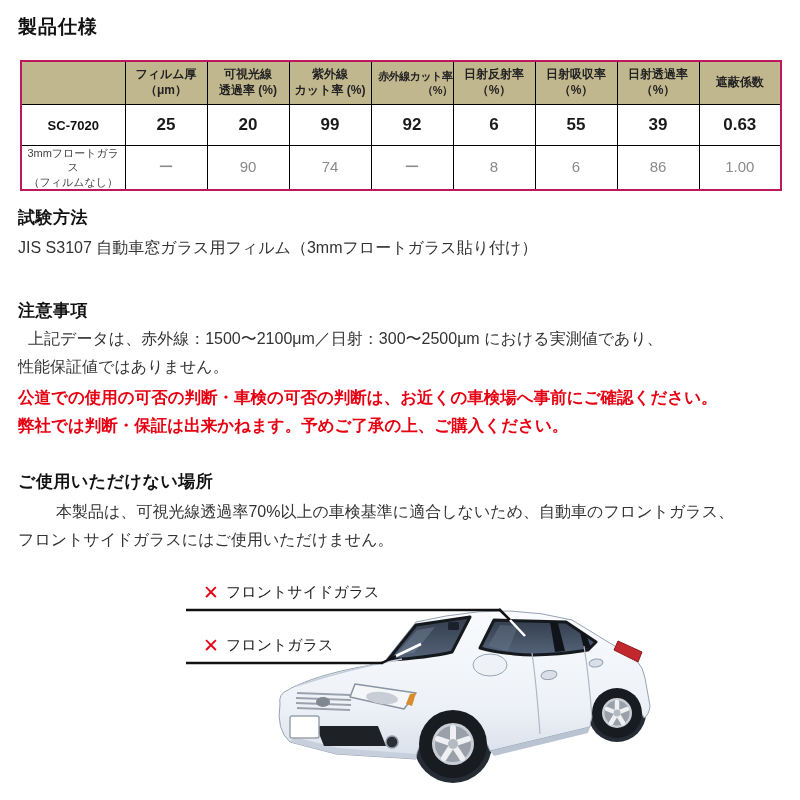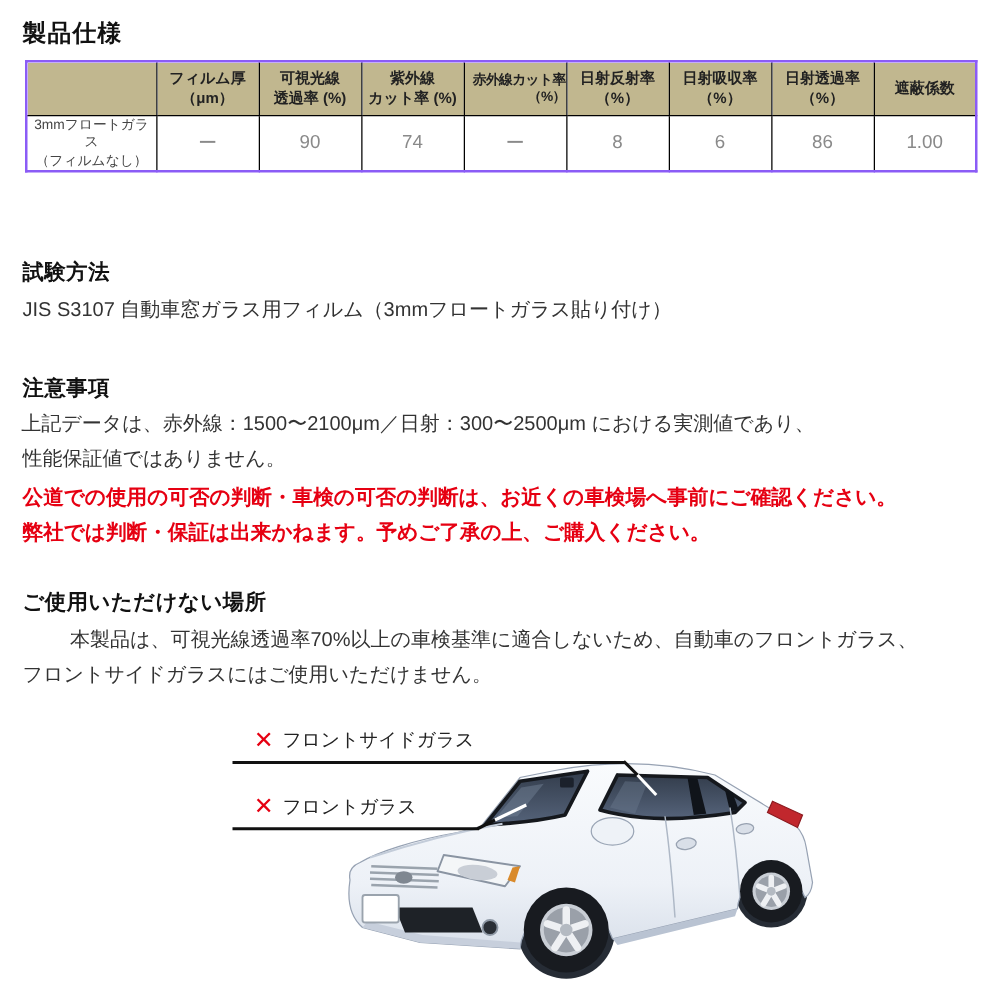--- a/index.html
+++ b/index.html
@@ -10,21 +10,21 @@
   }
   .abs{position:absolute;}
 
   
   .sec-title{font-size:17px;font-weight:bold;color:#111;letter-spacing:.5px;}
   .page-title{font-size:19px;font-weight:bold;color:#111;letter-spacing:1px;}
   .body-line{font-size:16px;color:#333;white-space:nowrap;}
   .warn-line{font-size:16.5px;font-weight:bold;color:#e60012;white-space:nowrap;}
 
   
-  table.spec{border-collapse:collapse;table-layout:fixed;border:2px solid #8b5cf6;}
+  table.spec{border-collapse:collapse;table-layout:fixed;border:2px solid #be185d;margin-top:12px;}
   table.spec th,table.spec td{
     border:1.5px solid #000;text-align:center;vertical-align:middle;padding:0;
     overflow:hidden;
   }
   table.spec th{
     background:#c1b78f;font-weight:bold;color:#222;
     font-size:12px;line-height:1.3;height:42px;
   }
   table.spec th.tight{font-size:11px;letter-spacing:-0.5px;text-align:right;}
   table.spec td{background:#fff;}
@@ -90,20 +90,31 @@
       <span>日射吸収率</span><br>
       <span>（%）</span>
     </th>
     <th>
       <span>日射透過率</span><br>
       <span>（%）</span>
     </th>
     <th>
       <span>遮蔽係数</span>
     </th>
+  </tr>
+  <tr class="row-main">
+    <td><span class="cell-label-main">SC-7020</span></td>
+    <td><span class="cell-val-main">25</span></td>
+    <td><span class="cell-val-main">20</span></td>
+    <td><span class="cell-val-main">99</span></td>
+    <td><span class="cell-val-main">92</span></td>
+    <td><span class="cell-val-main">6</span></td>
+    <td><span class="cell-val-main">55</span></td>
+    <td><span class="cell-val-main">39</span></td>
+    <td><span class="cell-val-main">0.63</span></td>
   </tr>
   <tr class="row-ref">
     <td>
       <div class="cell-label-ref">
         <span>3mmフロートガラス</span><br>
         <span>（フィルムなし）</span>
       </div>
     </td>
     <td><span class="cell-val-ref">ー</span></td>
     <td><span class="cell-val-ref">90</span></td>
@@ -114,21 +125,21 @@
     <td><span class="cell-val-ref">86</span></td>
     <td><span class="cell-val-ref">1.00</span></td>
   </tr>
 </tbody>
   </table>
 
 <div class="abs sec-title" style="left:18px;top:206px;">試験方法</div>
 <div class="abs body-line" style="left:18px;top:238px;">JIS S3107 自動車窓ガラス用フィルム（3mmフロートガラス貼り付け）</div>
 
 <div class="abs sec-title" style="left:18px;top:299px;">注意事項</div>
-<div class="abs body-line" style="left:17px;top:329px;">上記データは、赤外線：1500〜2100μm／日射：300〜2500μm における実測値であり、</div>
+<div class="abs body-line" style="left:28px;top:329px;">上記データは、赤外線：1500〜2100μm／日射：300〜2500μm における実測値であり、</div>
 <div class="abs body-line" style="left:18px;top:357px;">性能保証値ではありません。</div>
 <div class="abs warn-line" style="left:18px;top:387px;">公道での使用の可否の判断・車検の可否の判断は、お近くの車検場へ事前にご確認ください。</div>
 <div class="abs warn-line" style="left:18px;top:415px;">弊社では判断・保証は出来かねます。予めご了承の上、ご購入ください。</div>
 
 <div class="abs sec-title" style="left:18px;top:470px;">ご使用いただけない場所</div>
 <div class="abs body-line" style="left:18px;top:502px;margin-left:38px;">本製品は、可視光線透過率70%以上の車検基準に適合しないため、自動車のフロントガラス、</div>
 <div class="abs body-line" style="left:18px;top:530px;">フロントサイドガラスにはご使用いただけません。</div>
 
 <div class="glass-label" style="left:203px;top:583px;">
   <span class="x-mark">✕</span>

